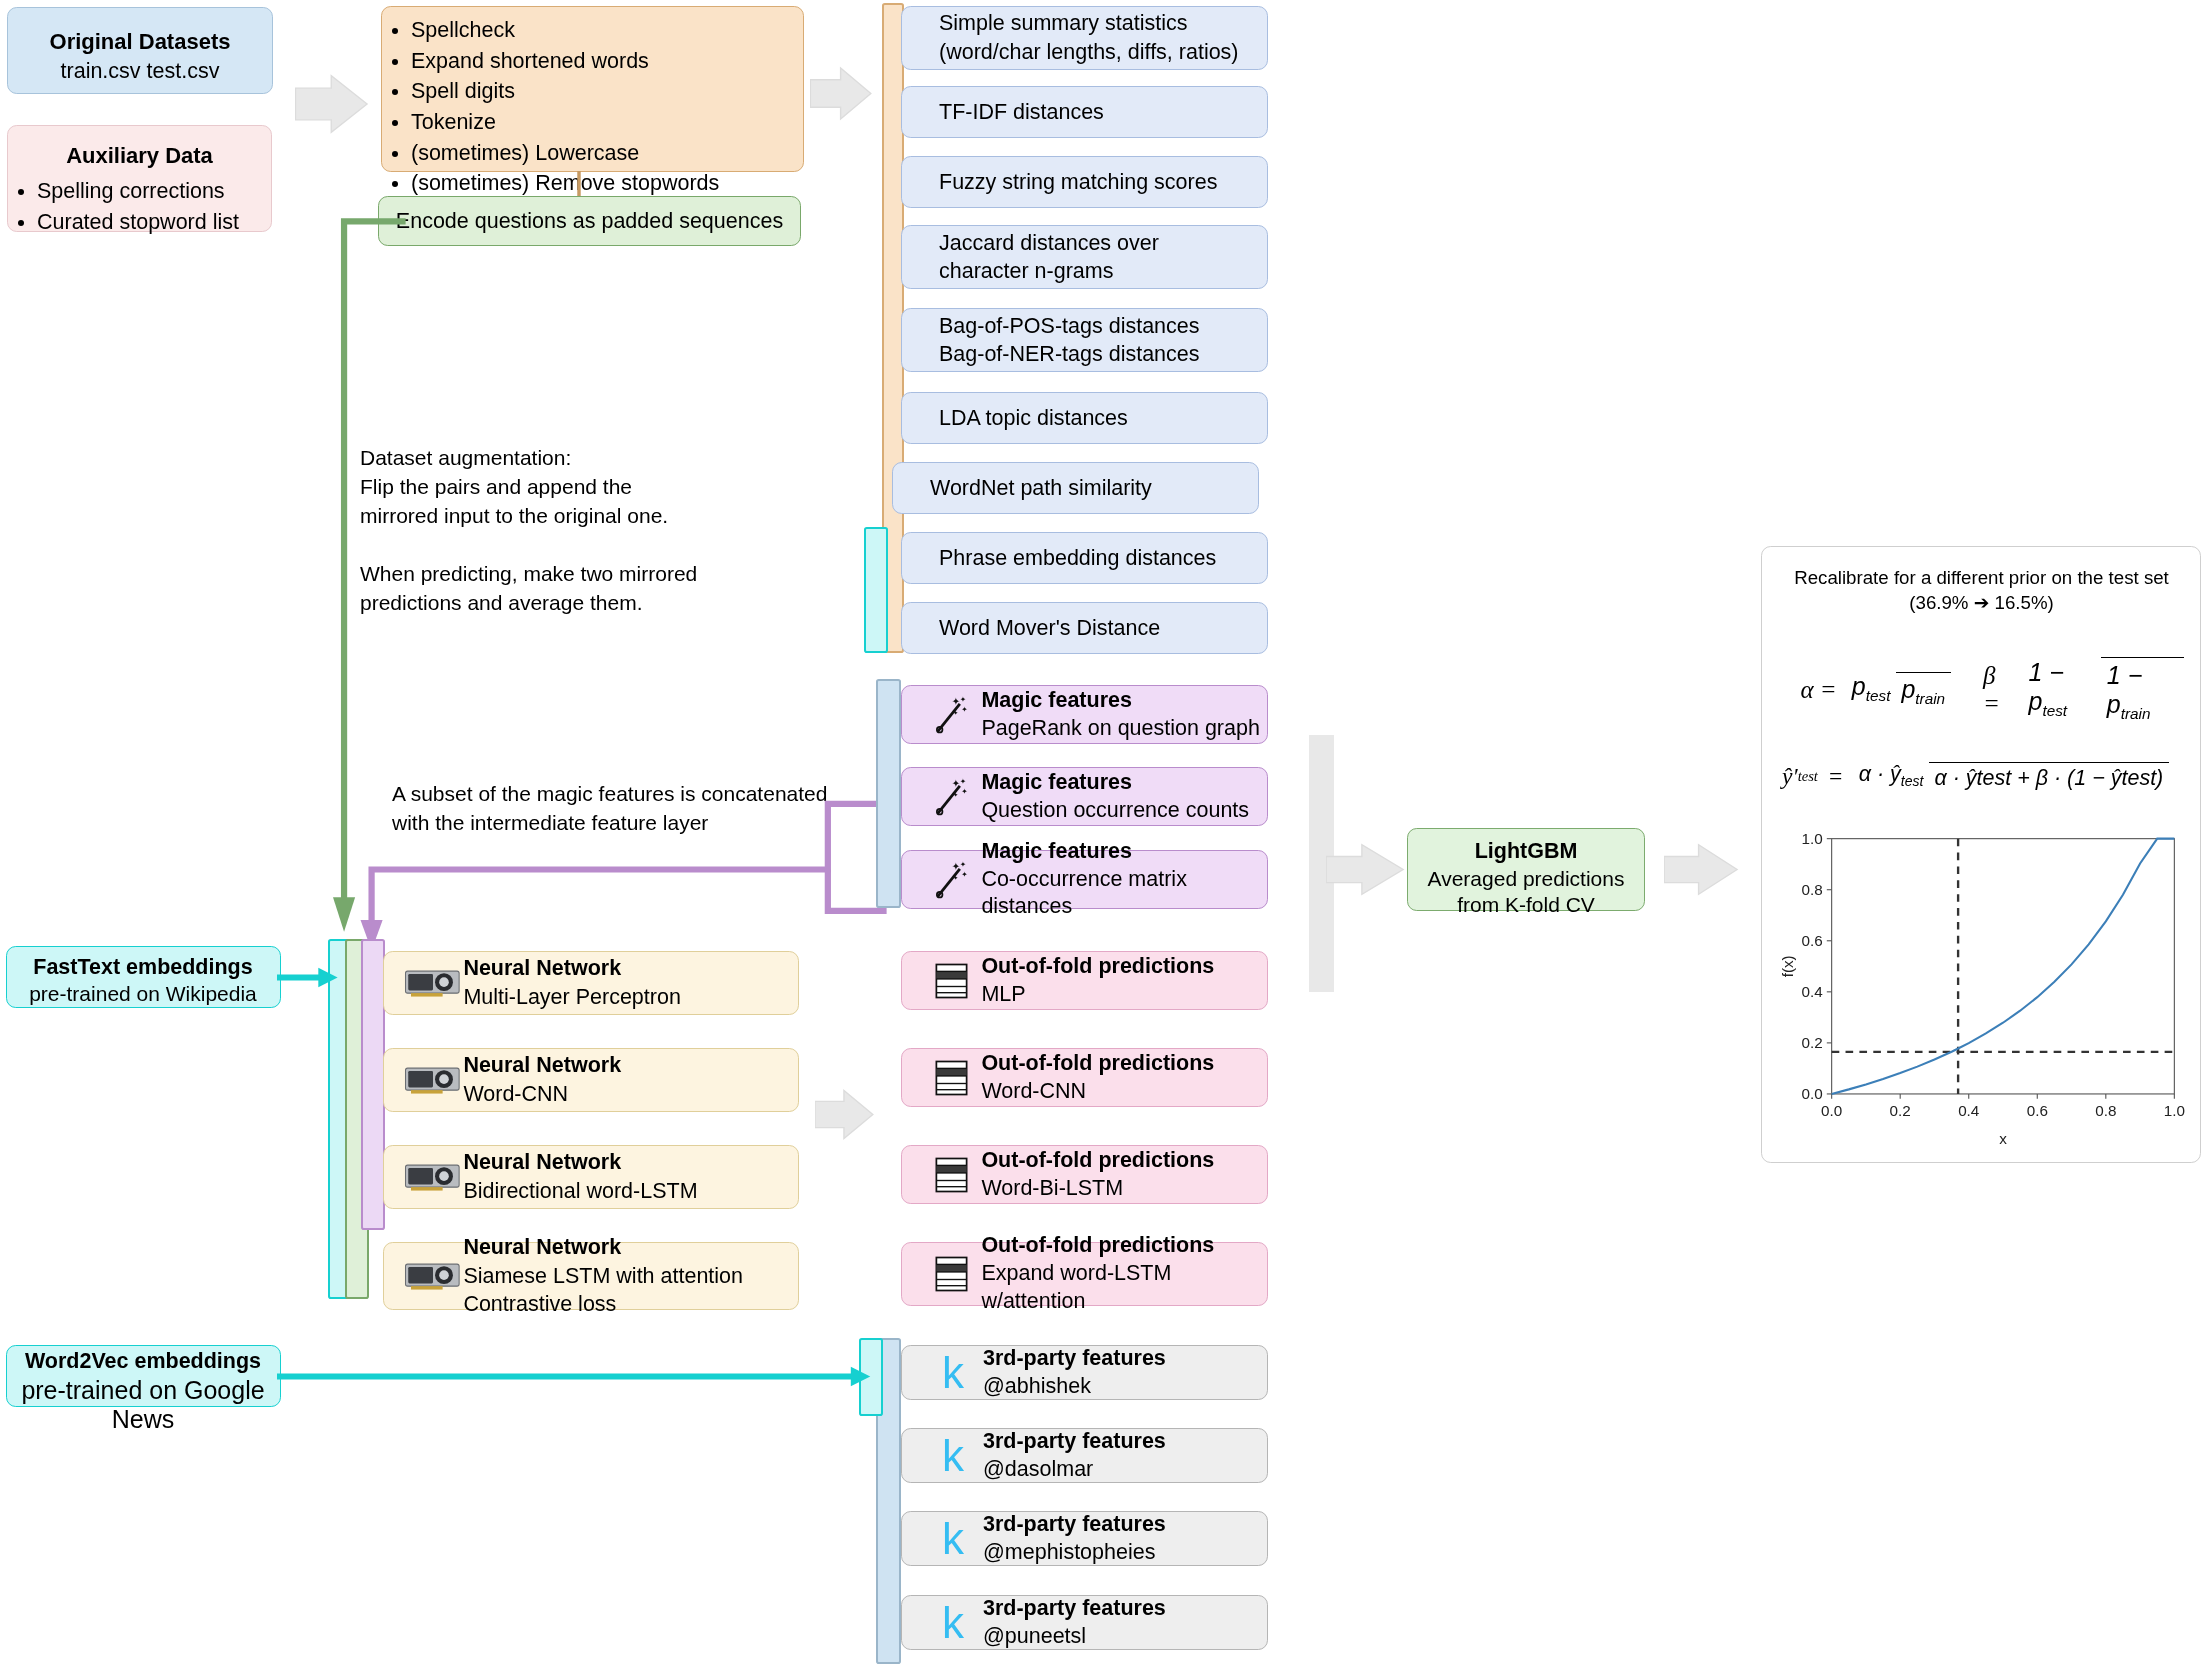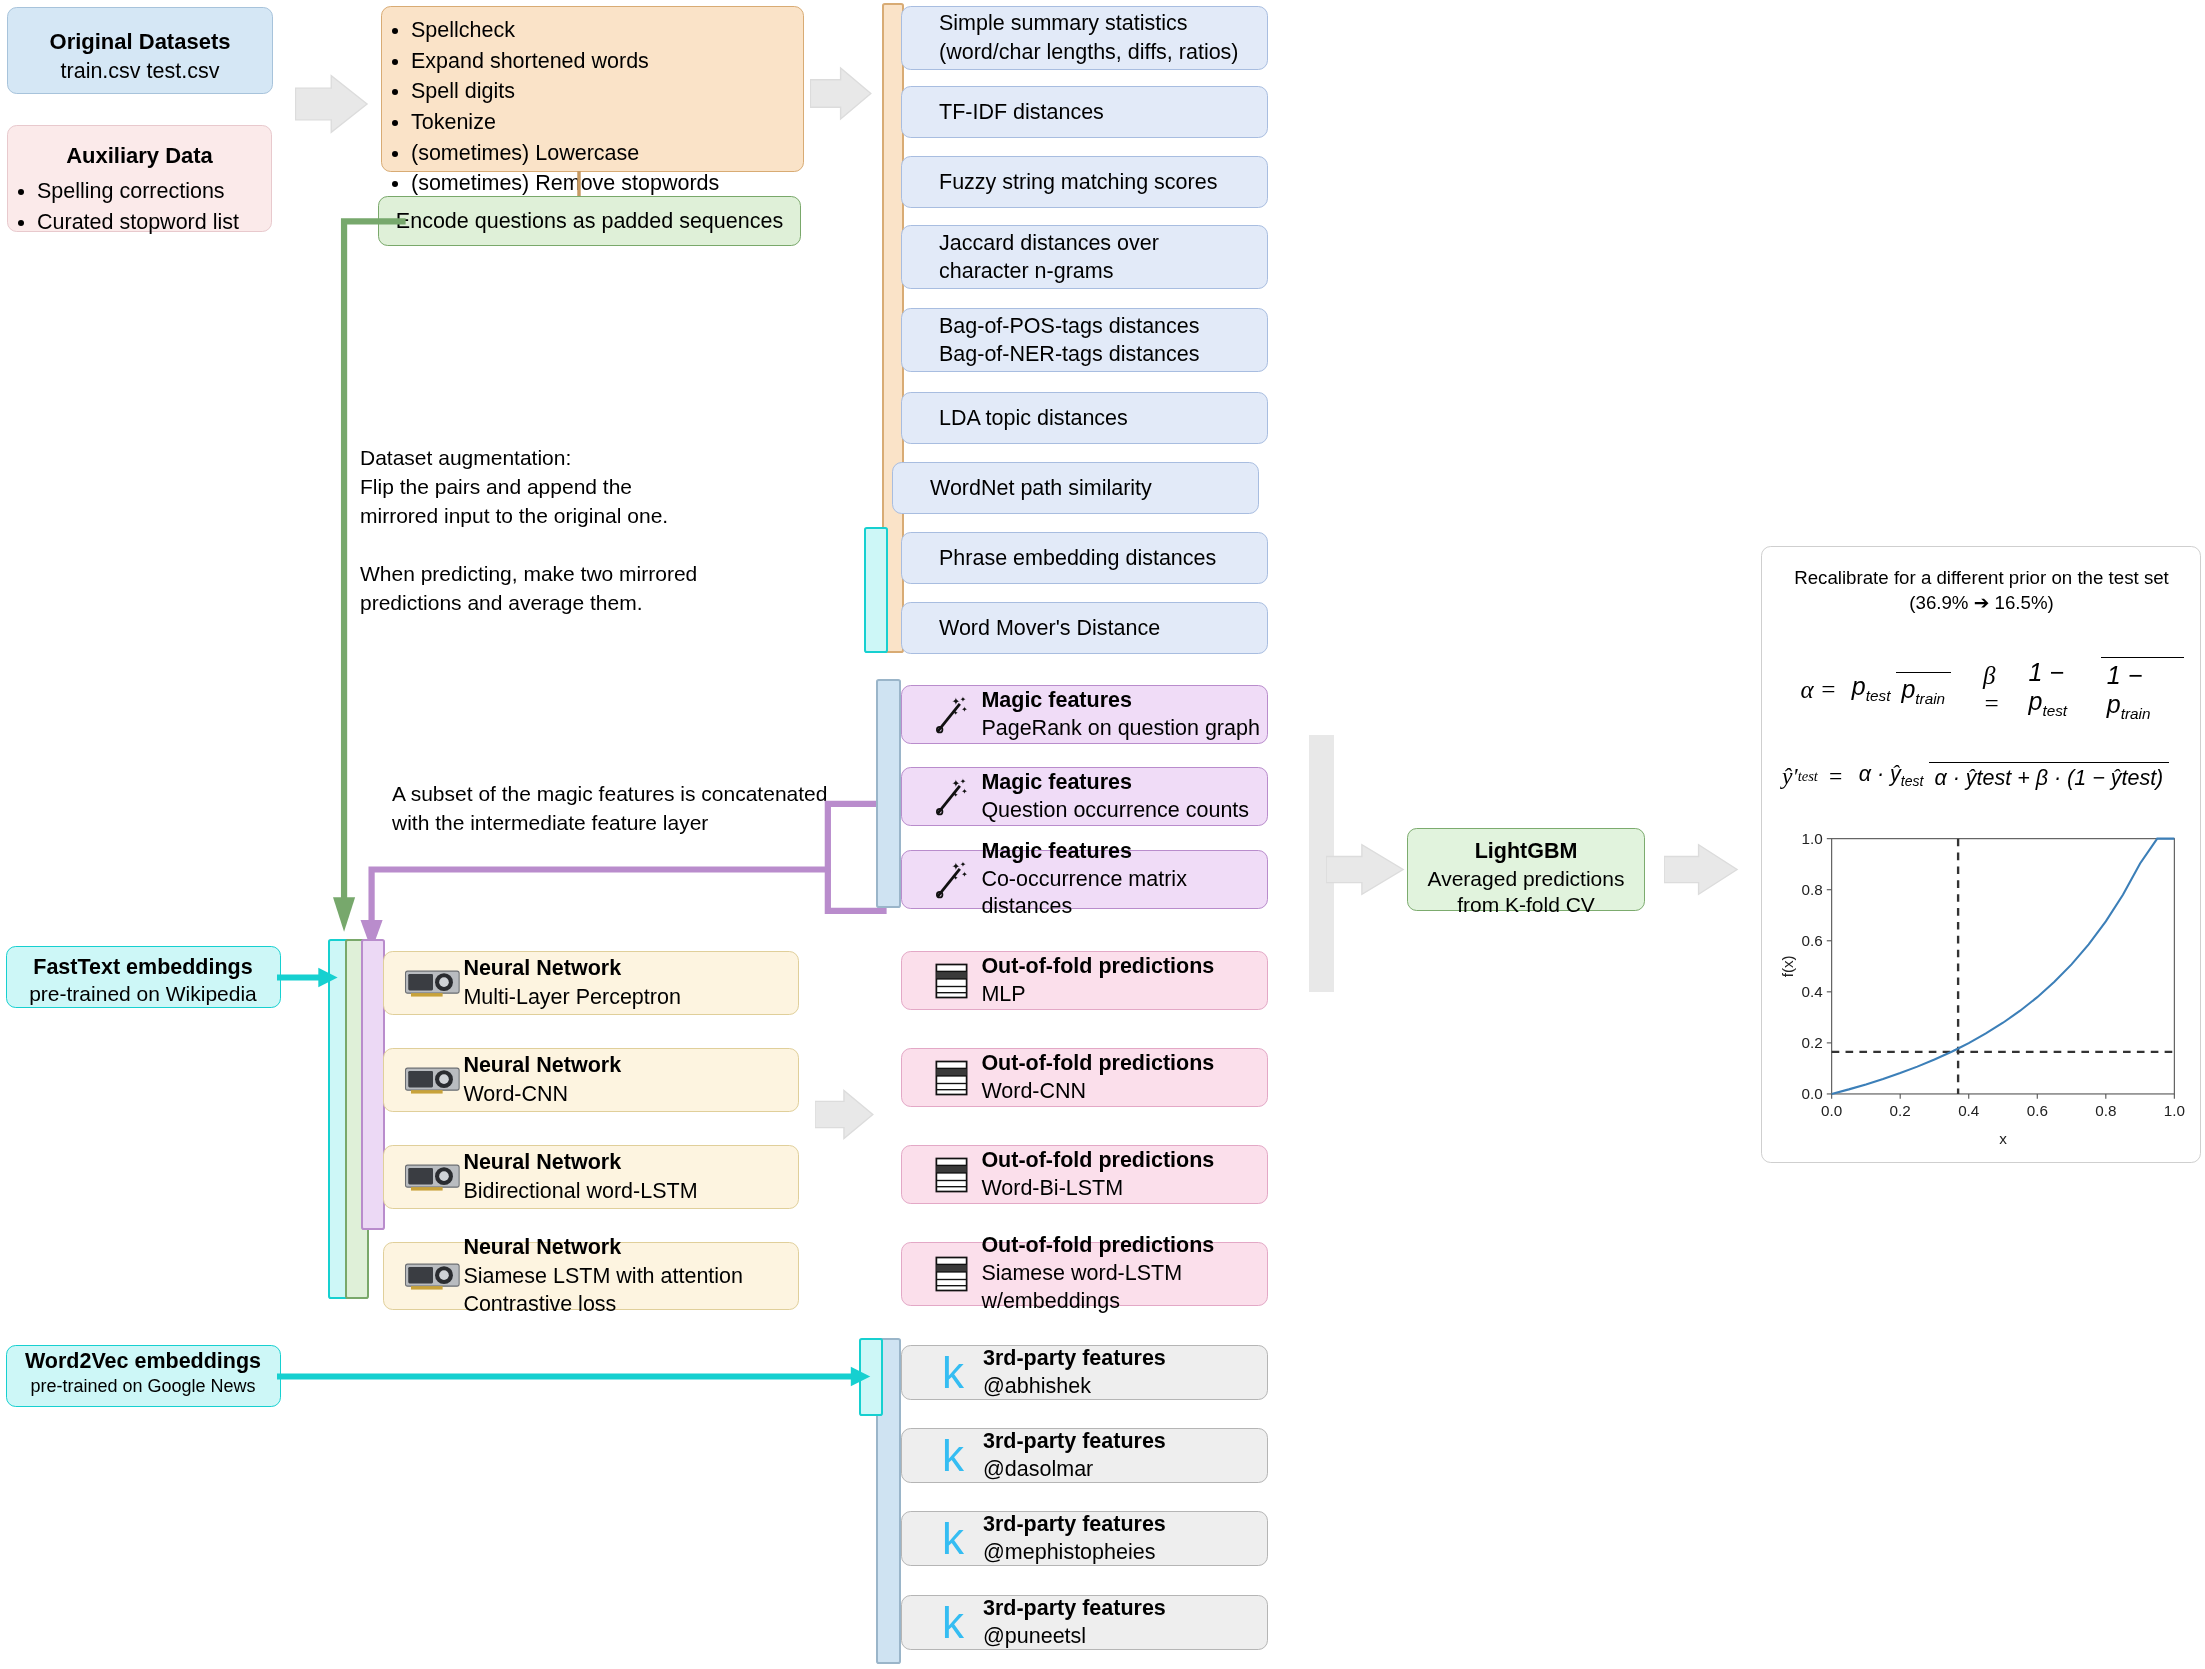--- a/index.html
+++ b/index.html
@@ -316,21 +316,21 @@
         <rect x="2" y="2" width="44" height="48" fill="#fff" stroke="#111" stroke-width="2.5"></rect>
     <rect x="2" y="12" width="44" height="11" fill="#3a3a3a"></rect>
         <line x1="2" y1="12" x2="46" y2="12" stroke="#111" stroke-width="2"></line>
     <line x1="2" y1="23" x2="46" y2="23" stroke="#111" stroke-width="2"></line>
         <line x1="2" y1="34" x2="46" y2="34" stroke="#111" stroke-width="2"></line>
     <line x1="2" y1="43" x2="46" y2="43" stroke="#111" stroke-width="2"></line>
       </svg>
     </span>
   <span class="txtwrap">
       <b>Out-of-fold predictions</b>
-  <span>Siamese word-LSTM w/embeddings</span>
+  <span>Expand word-LSTM w/attention</span>
     </span>
   </div>
 
 <div class="abs third" style="left:901px;top:1345px;width:367px;height:55px;">
   <span class="icnwrap" style="font-size:44px;font-weight:300;color:#35bdf2;line-height:1;">k</span>
   <span class="txtwrap">
       <b>3rd-party features</b>
   <span>@abhishek</span>
     </span>
   </div>
@@ -363,21 +363,21 @@
   <div class="ctr ttl" style="font-size:21.5px;margin-top:8.3px;">FastText embeddings</div>
   <div class="ctr" style="font-size:21px;margin-top:2.1px;">pre-trained on Wikipedia</div>
 </div>
 <svg class="abs" style="left:277px;top:965px;width:62px;height:25px;" viewBox="0 0 90 36" width="62" height="25">
   <line x1="0" y1="18" x2="66" y2="18" stroke="#16d0d0" stroke-width="9"></line>
   <polygon points="60,4 60,32 88,18" fill="#16d0d0"></polygon>
 </svg>
 
 <div class="abs card" style="left:5.5px;top:1345px;width:275px;height:62px;background:#cdf7f7;border-color:#16d0d0;">
   <div class="ctr ttl" style="font-size:21.5px;margin-top:3px;">Word2Vec embeddings</div>
-  <div class="ctr" style="font-size:18px;margin-top:2.1px;">pre-trained on Google News</div>
+  <div class="ctr" style="font-size:25px;margin-top:2.1px;">pre-trained on Google News</div>
 </div>
 <svg class="abs" style="left:277px;top:1364px;width:596px;height:25px;" viewBox="0 0 860 36" width="596" height="25">
   <line x1="0" y1="18" x2="834" y2="18" stroke="#16d0d0" stroke-width="9"></line>
   <polygon points="828,4 828,32 856,18" fill="#16d0d0"></polygon>
 </svg>
 
 <div class="abs" style="left:1309px;top:735px;width:25px;height:257px;background:#e8e8e8;"></div>
 <svg class="abs" style="left:1326px;top:842px;width:80px;height:55px;" viewBox="0 0 116 80" width="80" height="55">
   <polygon points="0,21 52,21 52,4 112,40 52,76 52,59 0,59" fill="#e8e8e8" stroke="#dcdcdc" stroke-width="2"></polygon>
 </svg>

